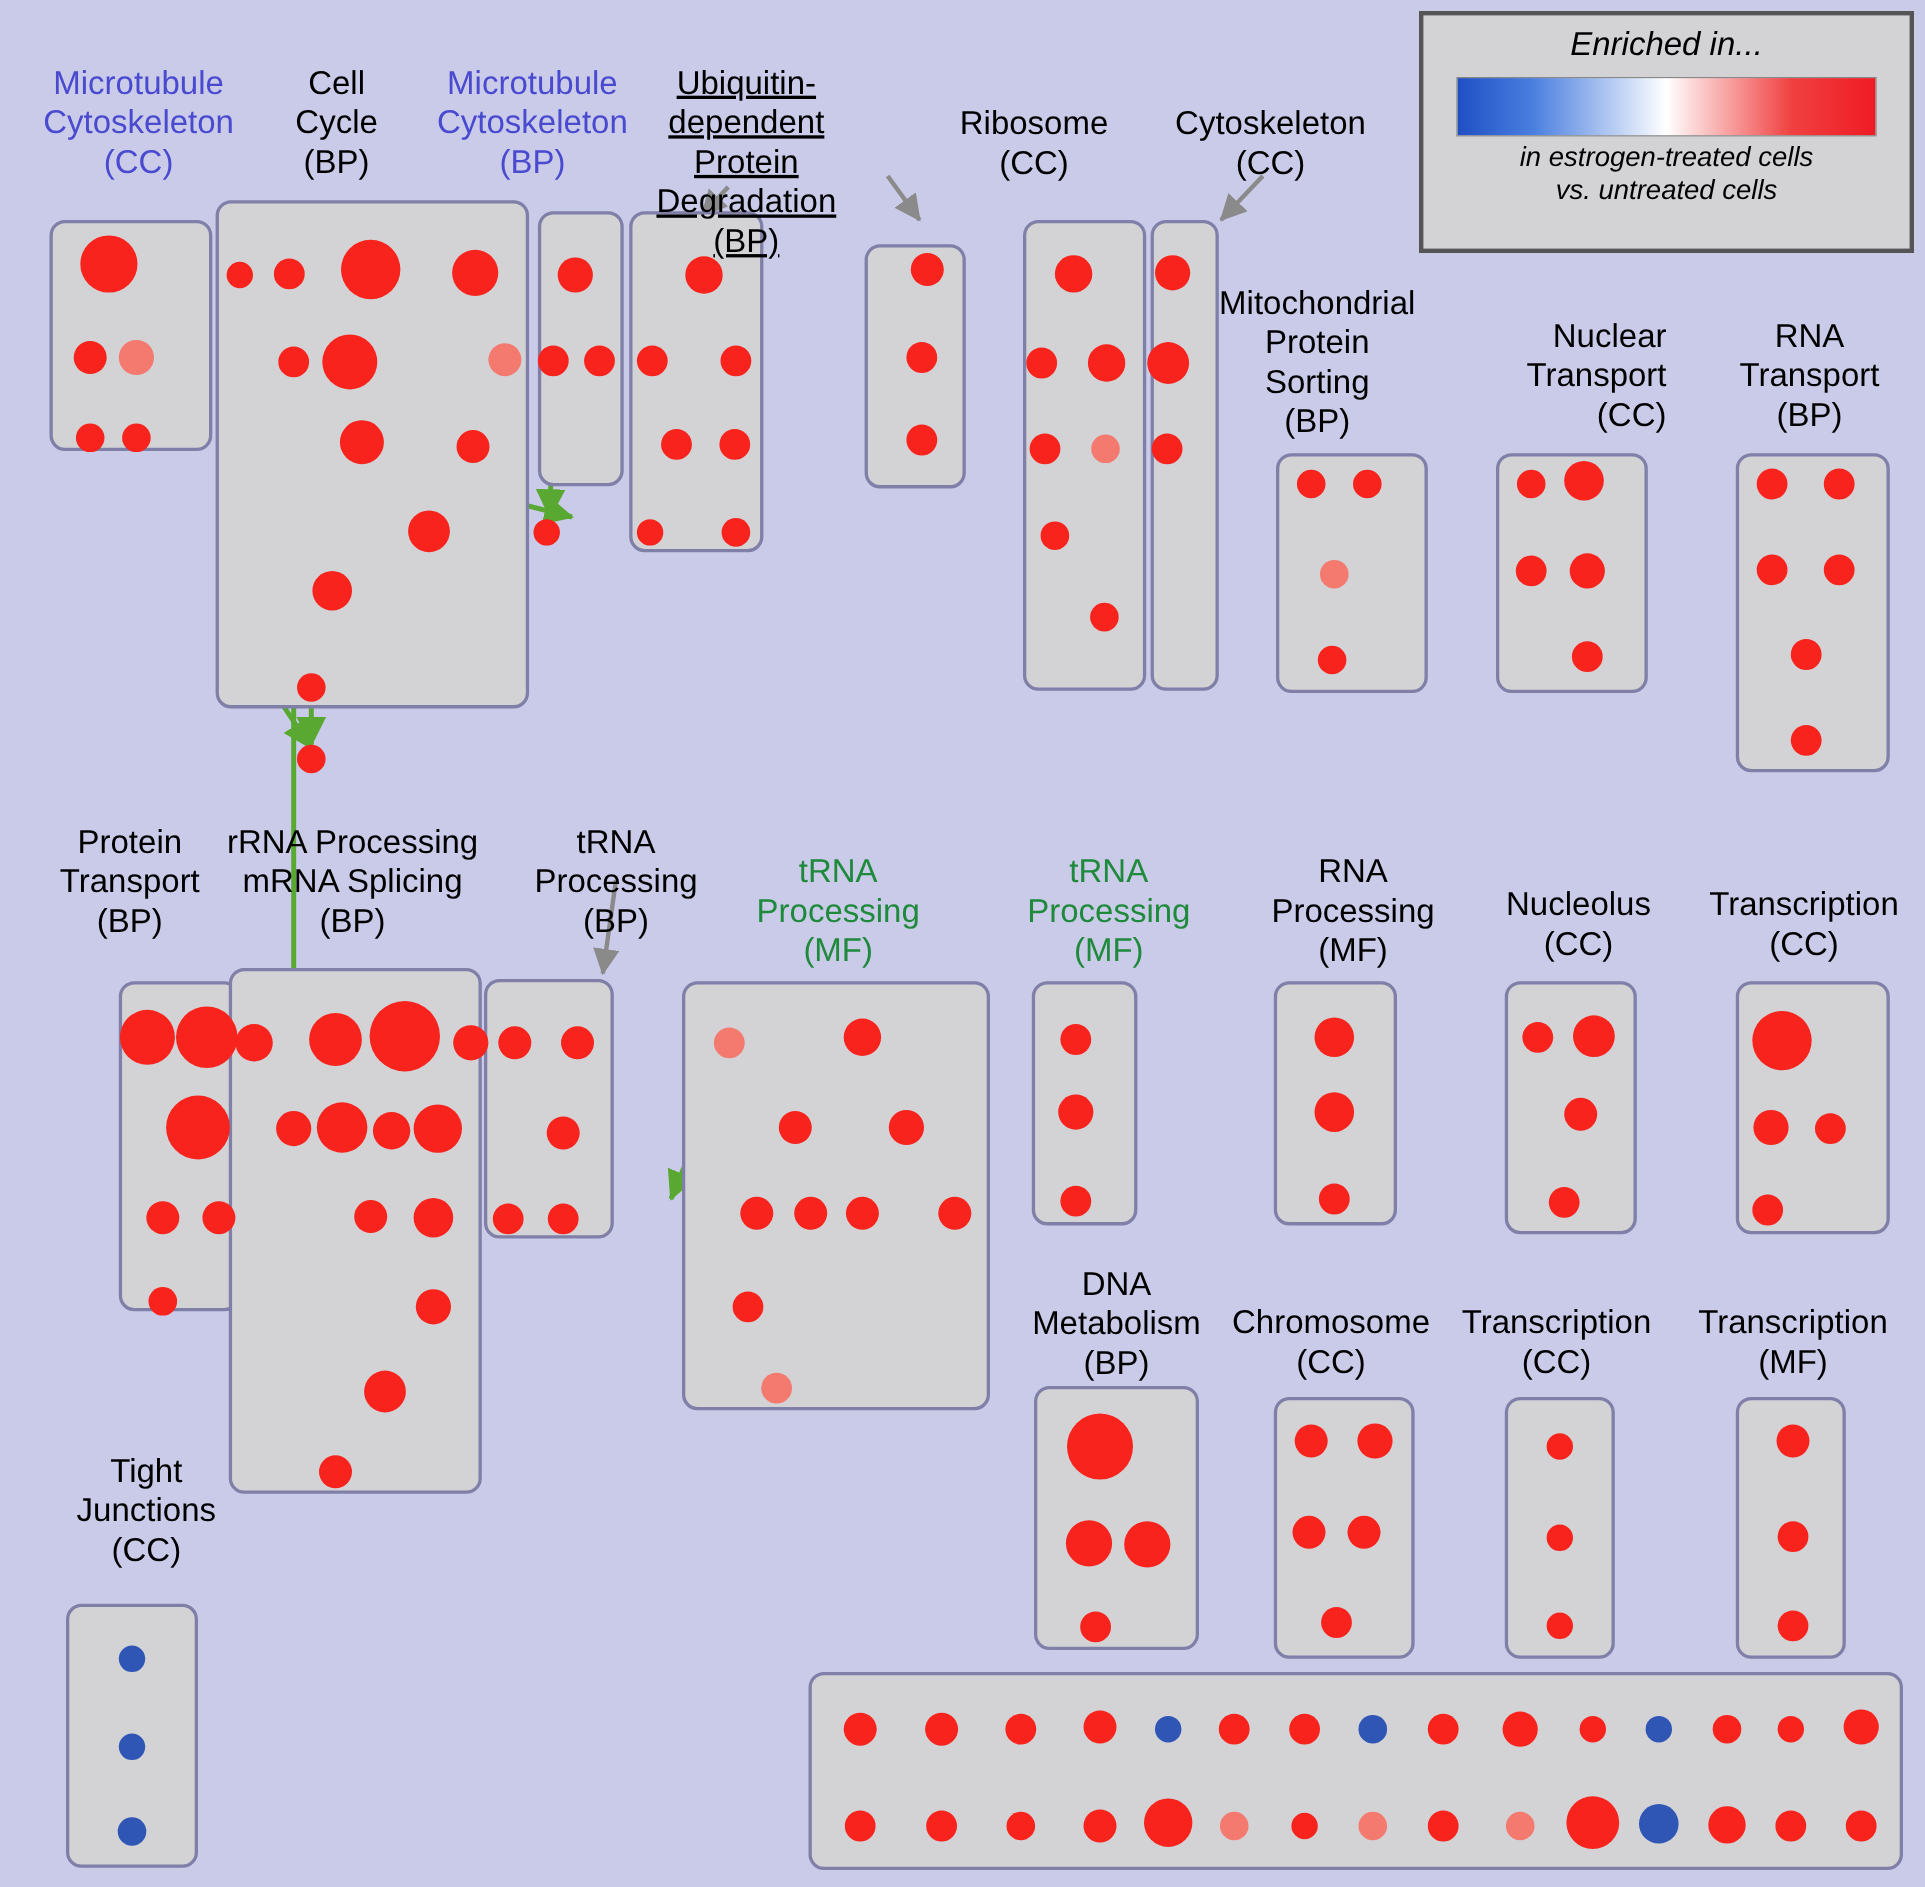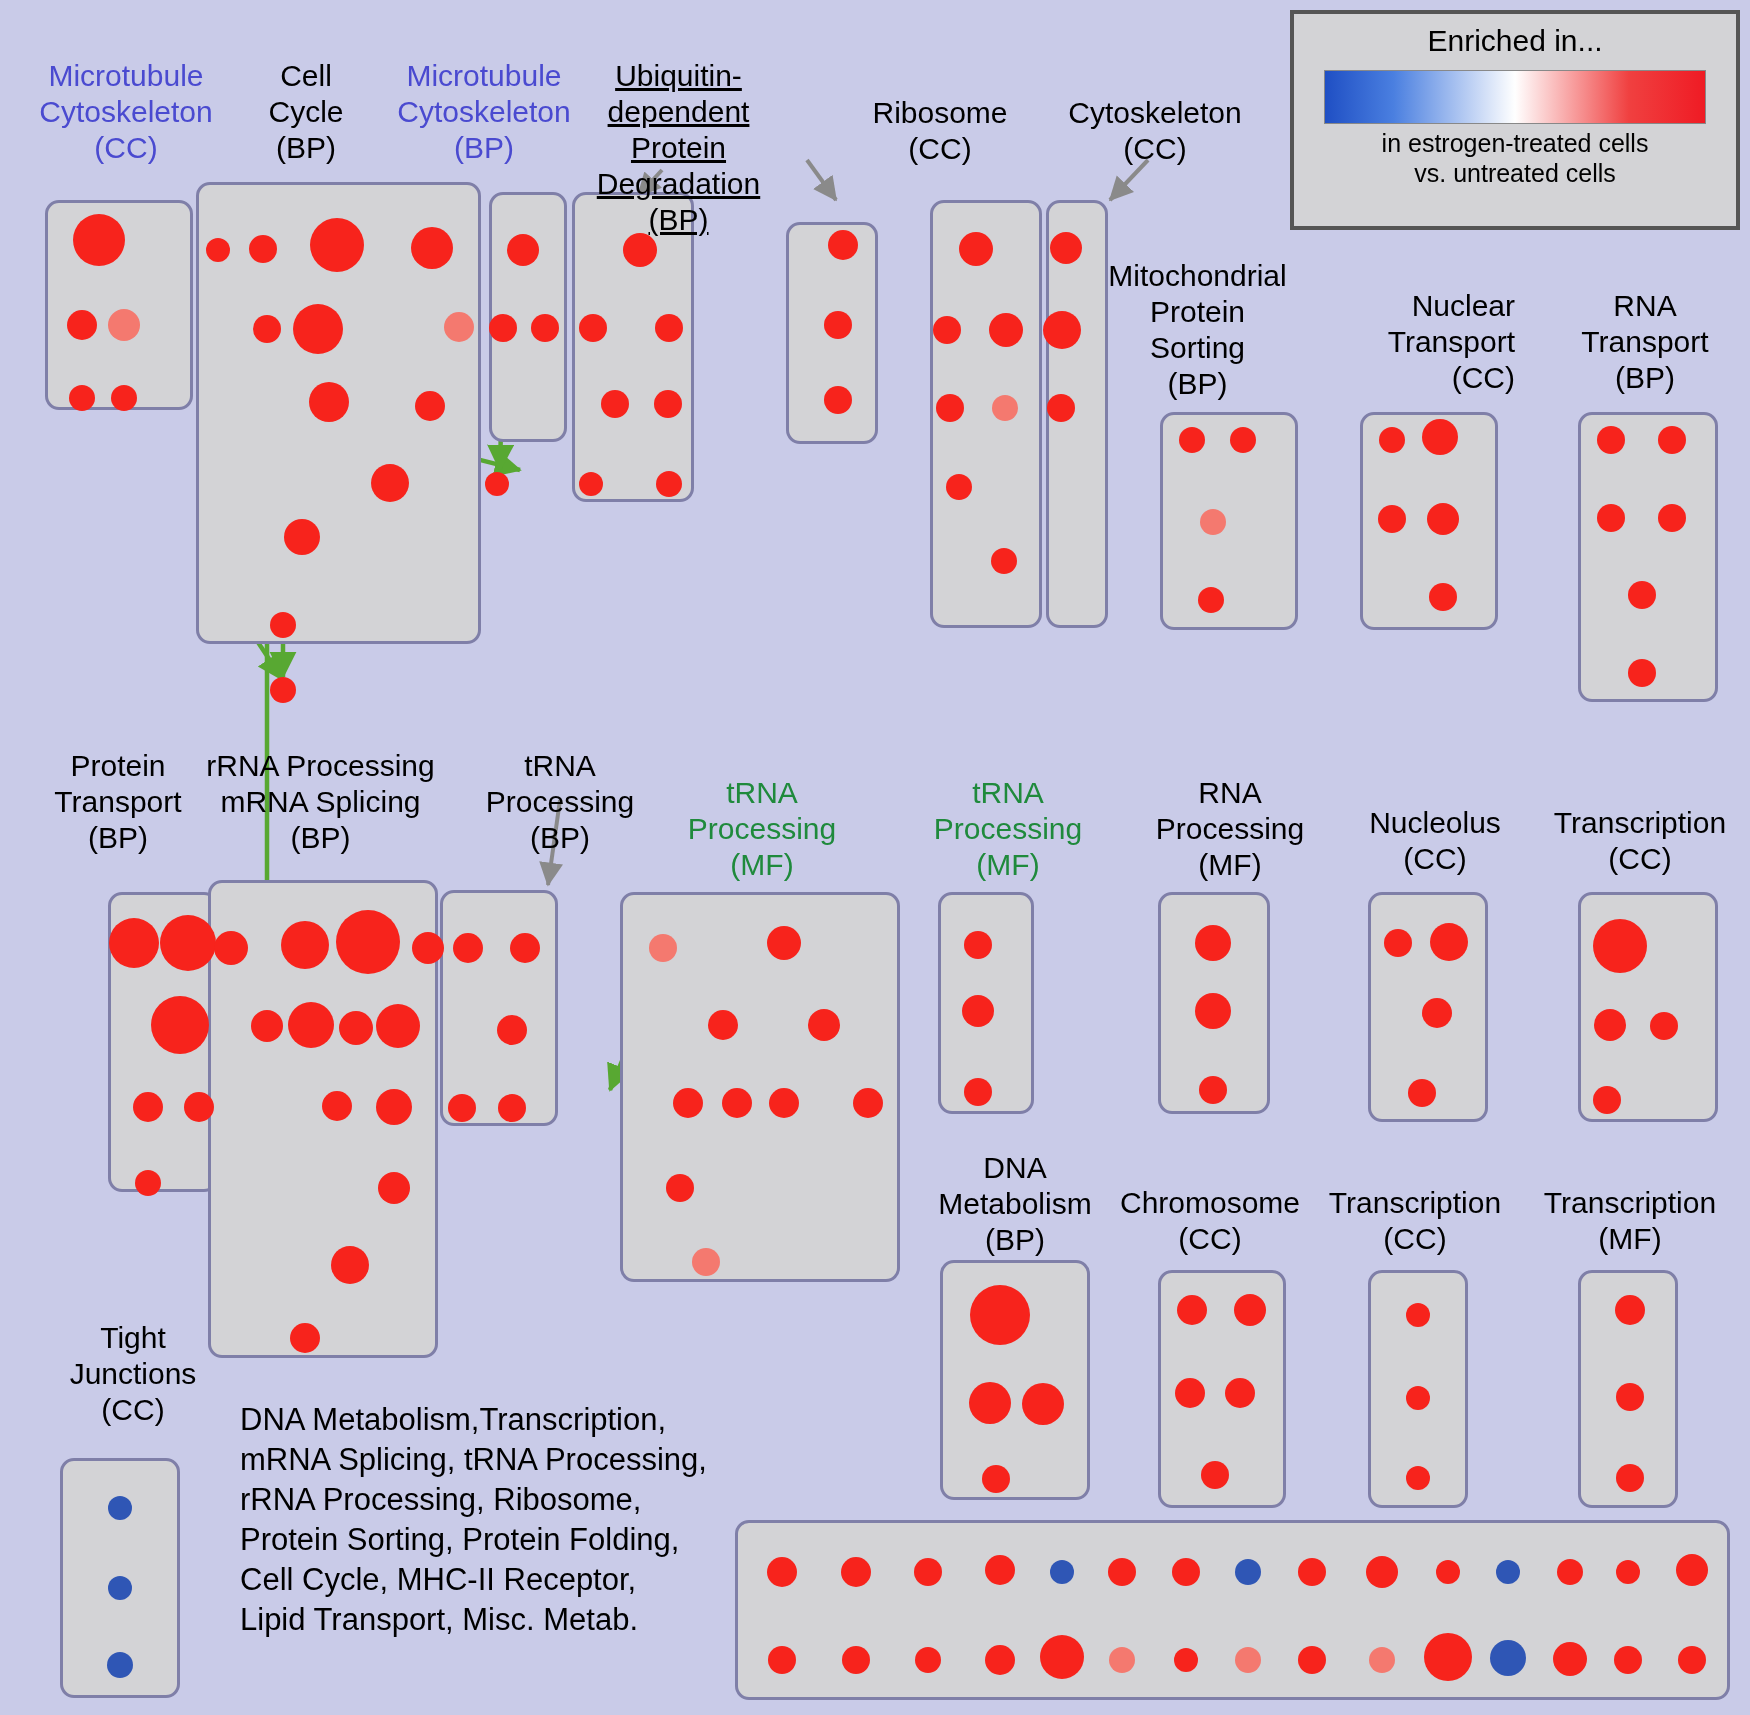--- a/index.html
+++ b/index.html
@@ -34,20 +34,21 @@
     box-sizing:border-box;
   }
   .legend{
     position:absolute;
     right:10px;top:10px;
     width:450px;height:220px;
     background:#d3d3d6;
     border:4px solid #555;
     box-sizing:border-box;
     text-align:center;
+    font-style:italic;
   }
   .legend-title{
     font-size:30px;margin-top:10px;color:#000;
   }
   .legend-bar{
     margin:12px auto 4px auto;
     width:380px;height:52px;
     background:linear-gradient(to right,#1f4fc4 0%,#4a7fe0 18%,#ffffff 50%,#f04040 80%,#ef1b24 100%);
     border:1px solid #888;
   }
@@ -440,26 +441,20 @@
 (CC)</div>
       <div class="label" style="left: 1315px; top: 1185px; width: 200px;">Transcription
 (CC)</div>
       <div class="label" style="left: 1530px; top: 1185px; width: 200px;">Transcription
 (MF)</div>
       <div class="label" style="left: 48px; top: 1320px; width: 170px;">Tight
 Junctions
 (CC)</div>
     </div>
 
-  <div class="big-text" style="left:240px;top:1400px;width:520px;">DNA Metabolism,Transcription,
-mRNA Splicing, tRNA Processing,
-rRNA Processing, Ribosome,
-Protein Sorting, Protein Folding,
-Cell Cycle, MHC-II Receptor,
-Lipid Transport, Misc. Metab.</div>
 
   <div class="legend">
     <div class="legend-title">Enriched in...</div>
     <div class="legend-bar"></div>
     <div class="legend-sub">in estrogen-treated cells
 vs. untreated cells</div>
   </div>
 </div>
 
 </body></html>

